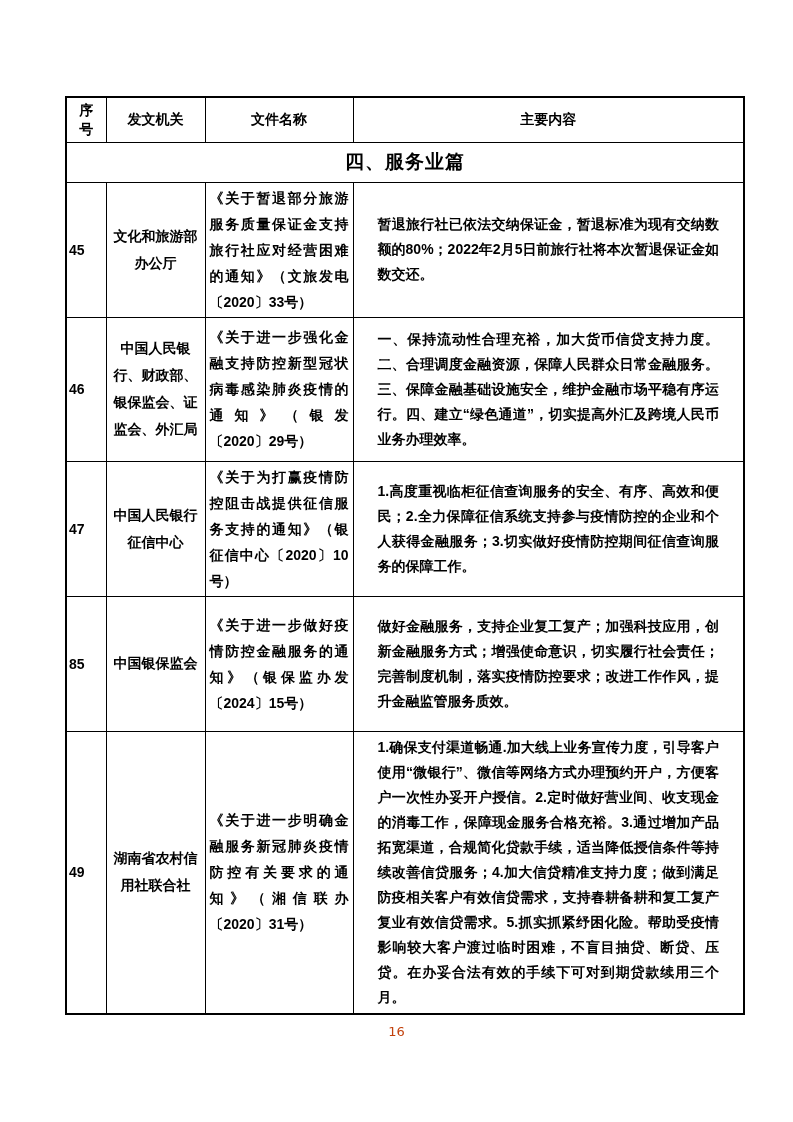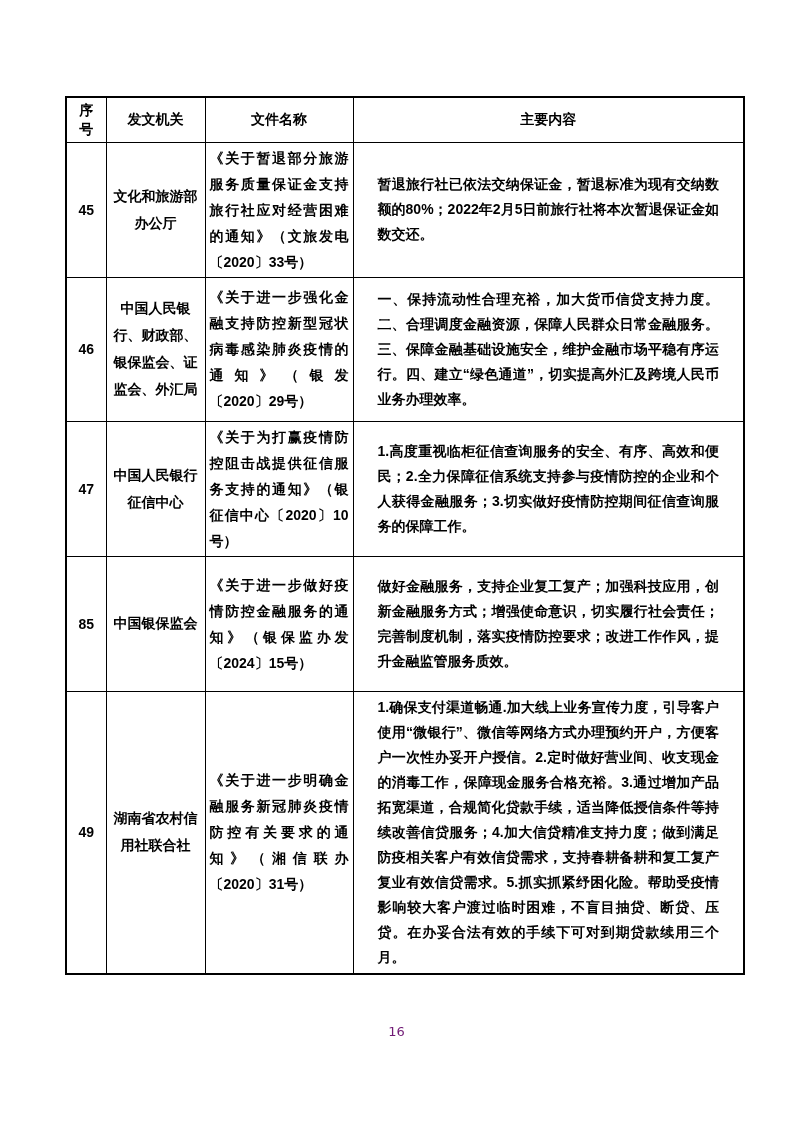--- a/index.html
+++ b/index.html
@@ -49,21 +49,21 @@
     word-break: break-all;
   }
   tr.section-row { height: 40px; }
   tr.section-row td {
     text-align: center;
     font-size: 19px;
     letter-spacing: 1px;
     padding: 0;
   }
   td.num-cell {
-    text-align: center;
+    text-align: left;
     padding: 16px 2px;
     line-height: 22px;
   }
   td.agency-cell {
     text-align: center;
     padding: 2px 4px;
     line-height: 27px;
   }
   td.docname-cell {
     text-align: justify;
@@ -78,21 +78,21 @@
     line-height: 25px;
   }
   .page-number {
     position: absolute;
     top: 1024px;
     left: 0;
     width: 100%;
     text-align: center;
     font-size: 13px;
     font-weight: 400;
-    color: #701a75;
+    color: #c2410c;
     font-family: "DejaVu Sans", sans-serif;
   }
 </style>
 </head>
 <body>
 
 <div class="page">
 
   <table class="doc-table">
     <colgroup>
@@ -105,20 +105,23 @@
     <tbody>
         <tr class="header-row">
       <th>
         <span class="narrow-stack">序号</span>
       </th>
       <th>发文机关</th>
       <th>文件名称</th>
       <th>主要内容</th>
     </tr>
 
+    <tr class="section-row">
+      <td colspan="4">四、服务业篇</td>
+    </tr>
 
     <tr class="data-row" style="height:128px">
       <td class="num-cell">45</td>
       <td class="agency-cell">文化和旅游部办公厅</td>
       <td class="docname-cell">《关于暂退部分旅游服务质量保证金支持旅行社应对经营困难的通知》（文旅发电〔2020〕33号）</td>
       <td class="content-cell">暂退旅行社已依法交纳保证金，暂退标准为现有交纳数额的80%；2022年2月5日前旅行社将本次暂退保证金如数交还。</td>
     </tr>
 
     <tr class="data-row" style="height:144px">
       <td class="num-cell">46</td>

